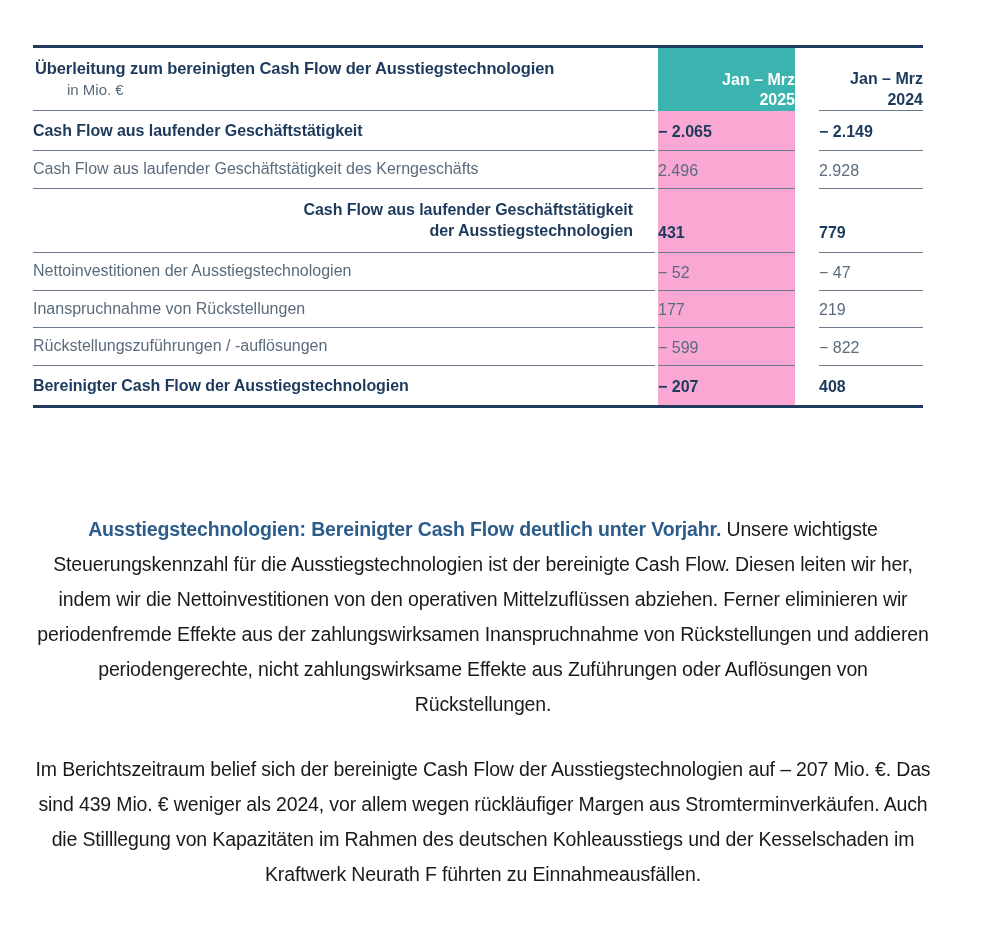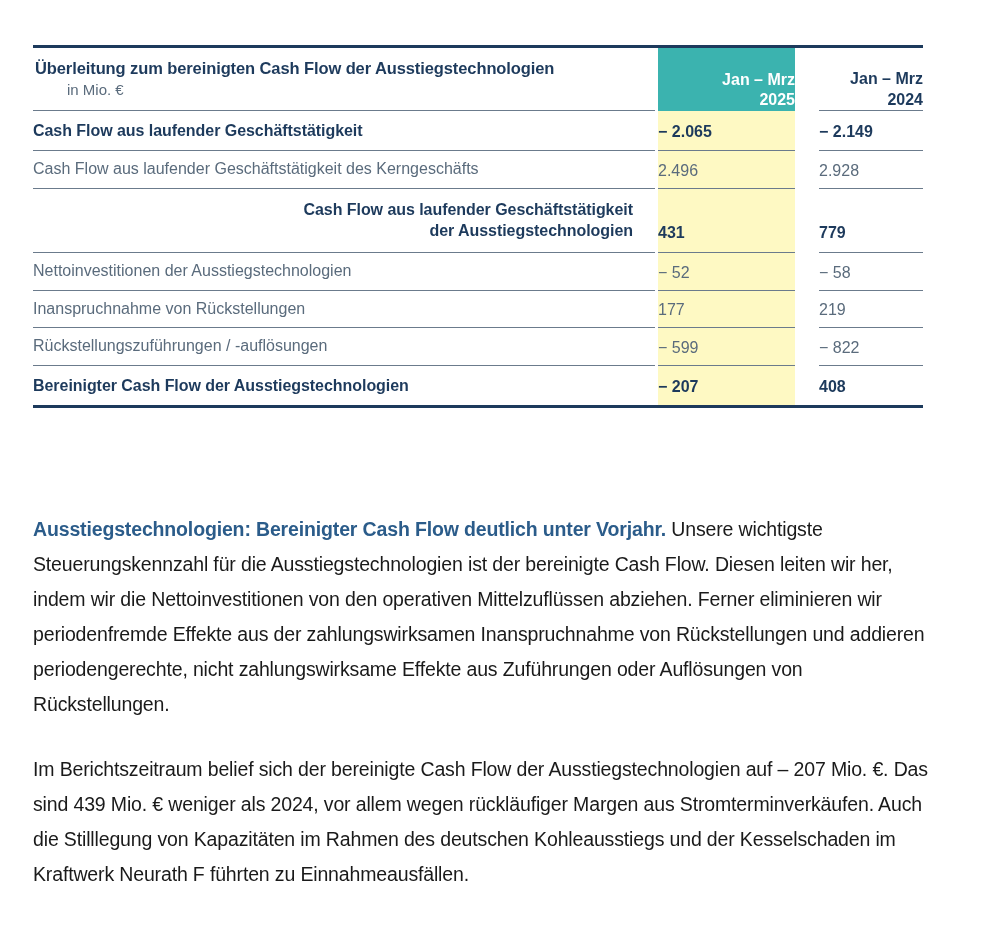--- a/index.html
+++ b/index.html
@@ -102,21 +102,21 @@
     font-weight: bold;
     font-size: 16px;
     text-align: right;
     line-height: 1.28;
     padding: 12px 0 11px 0;
     box-sizing: border-box;
     border-bottom: 1.5px solid #6B7B8C;
   }
 
   
-  td.cur { background: #fef9c3; }
+  td.cur { background: #f9a8d4; }
   td.cur .cell { padding-right: 12px; }
   td.gap, td.gap2 { background: #ffffff; }
 
   .num {
     text-align: right;
     font-size: 16px;
     color: #5A6B7C;
     font-variant-numeric: tabular-nums;
     white-space: nowrap;
   }
@@ -134,20 +134,21 @@
     left: 33px;
     top: 512px;
     width: 900px;
   }
   .copy p {
     margin: 0 0 30px 0;
     font-size: 19.5px;
     line-height: 35px;
     color: #1A1A1A;
     letter-spacing: -0.15px;
+    text-align: center;
   }
   .copy p:last-child { margin-bottom: 0; }
   .lead {
     color: #2B5C8A;
     font-weight: bold;
   }
 </style>
 </head>
 <body>
 
@@ -234,21 +235,21 @@
         <tr>
           <td class="lbl">
             <div class="cell"><span class="lab">Nettoinvestitionen der Ausstiegstechnologien</span></div>
           </td>
           <td class="gap"></td>
           <td class="cur">
             <div class="cell"><span class="num">− 52</span></div>
           </td>
           <td class="gap2"></td>
           <td>
-            <div class="cell"><span class="num">− 58</span></div>
+            <div class="cell"><span class="num">− 47</span></div>
           </td>
         </tr>
 
         <tr>
           <td class="lbl">
             <div class="cell"><span class="lab">Inanspruchnahme von Rückstellungen</span></div>
           </td>
           <td class="gap"></td>
           <td class="cur">
             <div class="cell"><span class="num">177</span></div>

